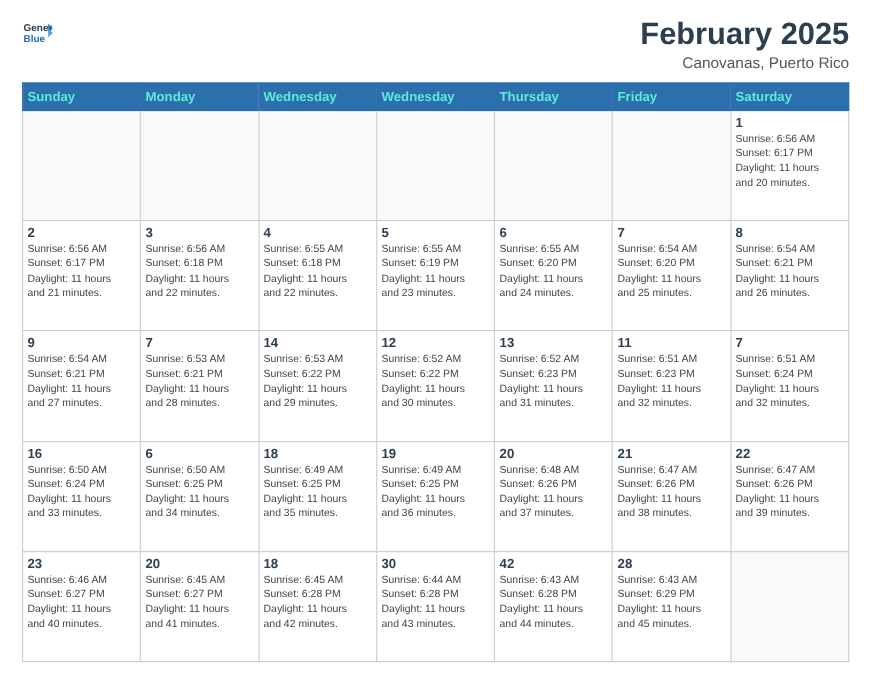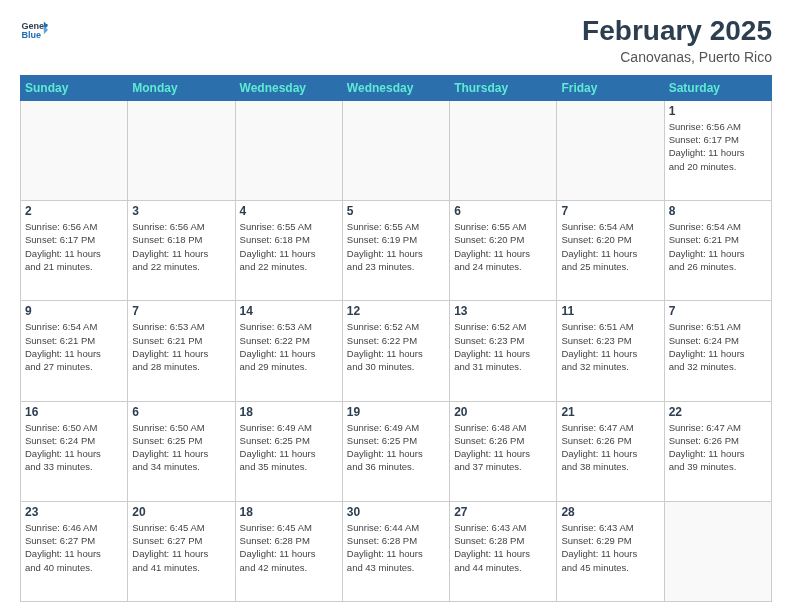--- a/index.html
+++ b/index.html
@@ -233,21 +233,21 @@
           </td>
           <td>
             <div class="day-num">18</div>
             <div class="day-info">Sunrise: 6:45 AM<br>Sunset: 6:28 PM<br>Daylight: 11 hours<br>and 42 minutes.</div>
           </td>
           <td>
             <div class="day-num">30</div>
             <div class="day-info">Sunrise: 6:44 AM<br>Sunset: 6:28 PM<br>Daylight: 11 hours<br>and 43 minutes.</div>
           </td>
           <td>
-            <div class="day-num">27</div>
+            <div class="day-num">42</div>
             <div class="day-info">Sunrise: 6:43 AM<br>Sunset: 6:28 PM<br>Daylight: 11 hours<br>and 44 minutes.</div>
           </td>
           <td>
             <div class="day-num">28</div>
             <div class="day-info">Sunrise: 6:43 AM<br>Sunset: 6:29 PM<br>Daylight: 11 hours<br>and 45 minutes.</div>
           </td>
           <td class="empty"></td>
         </tr>
       </tbody>
   </table>

